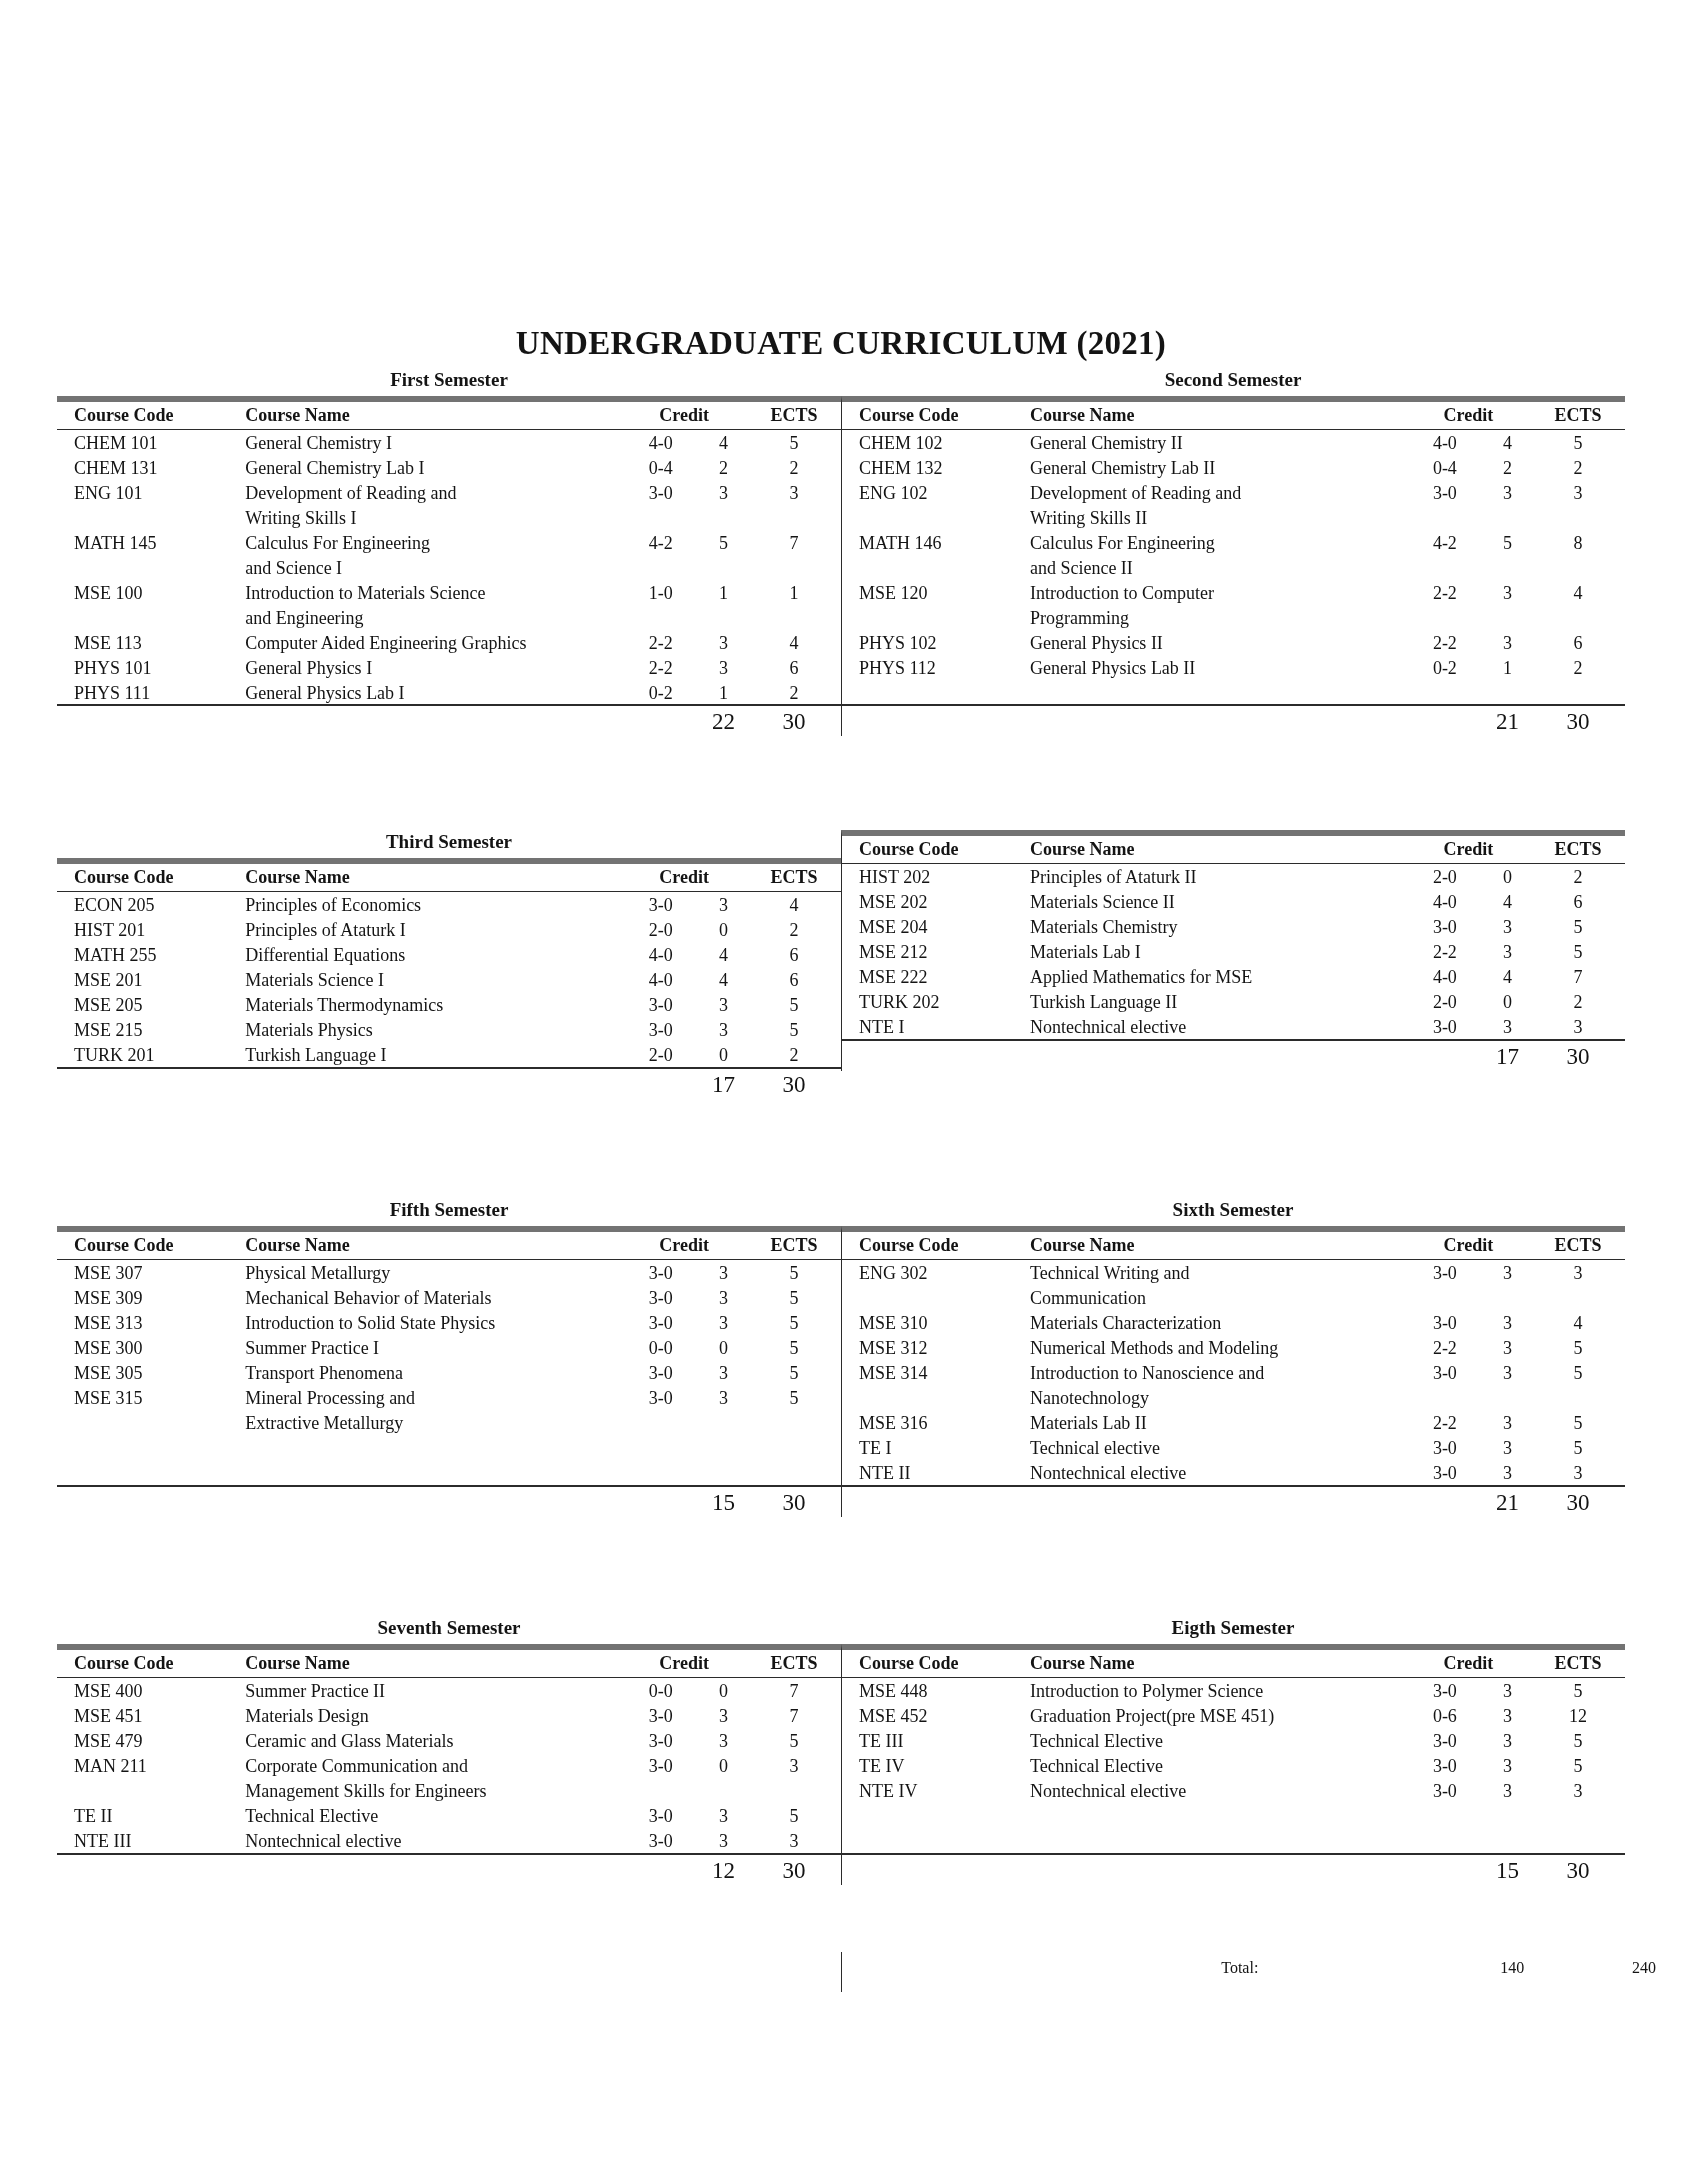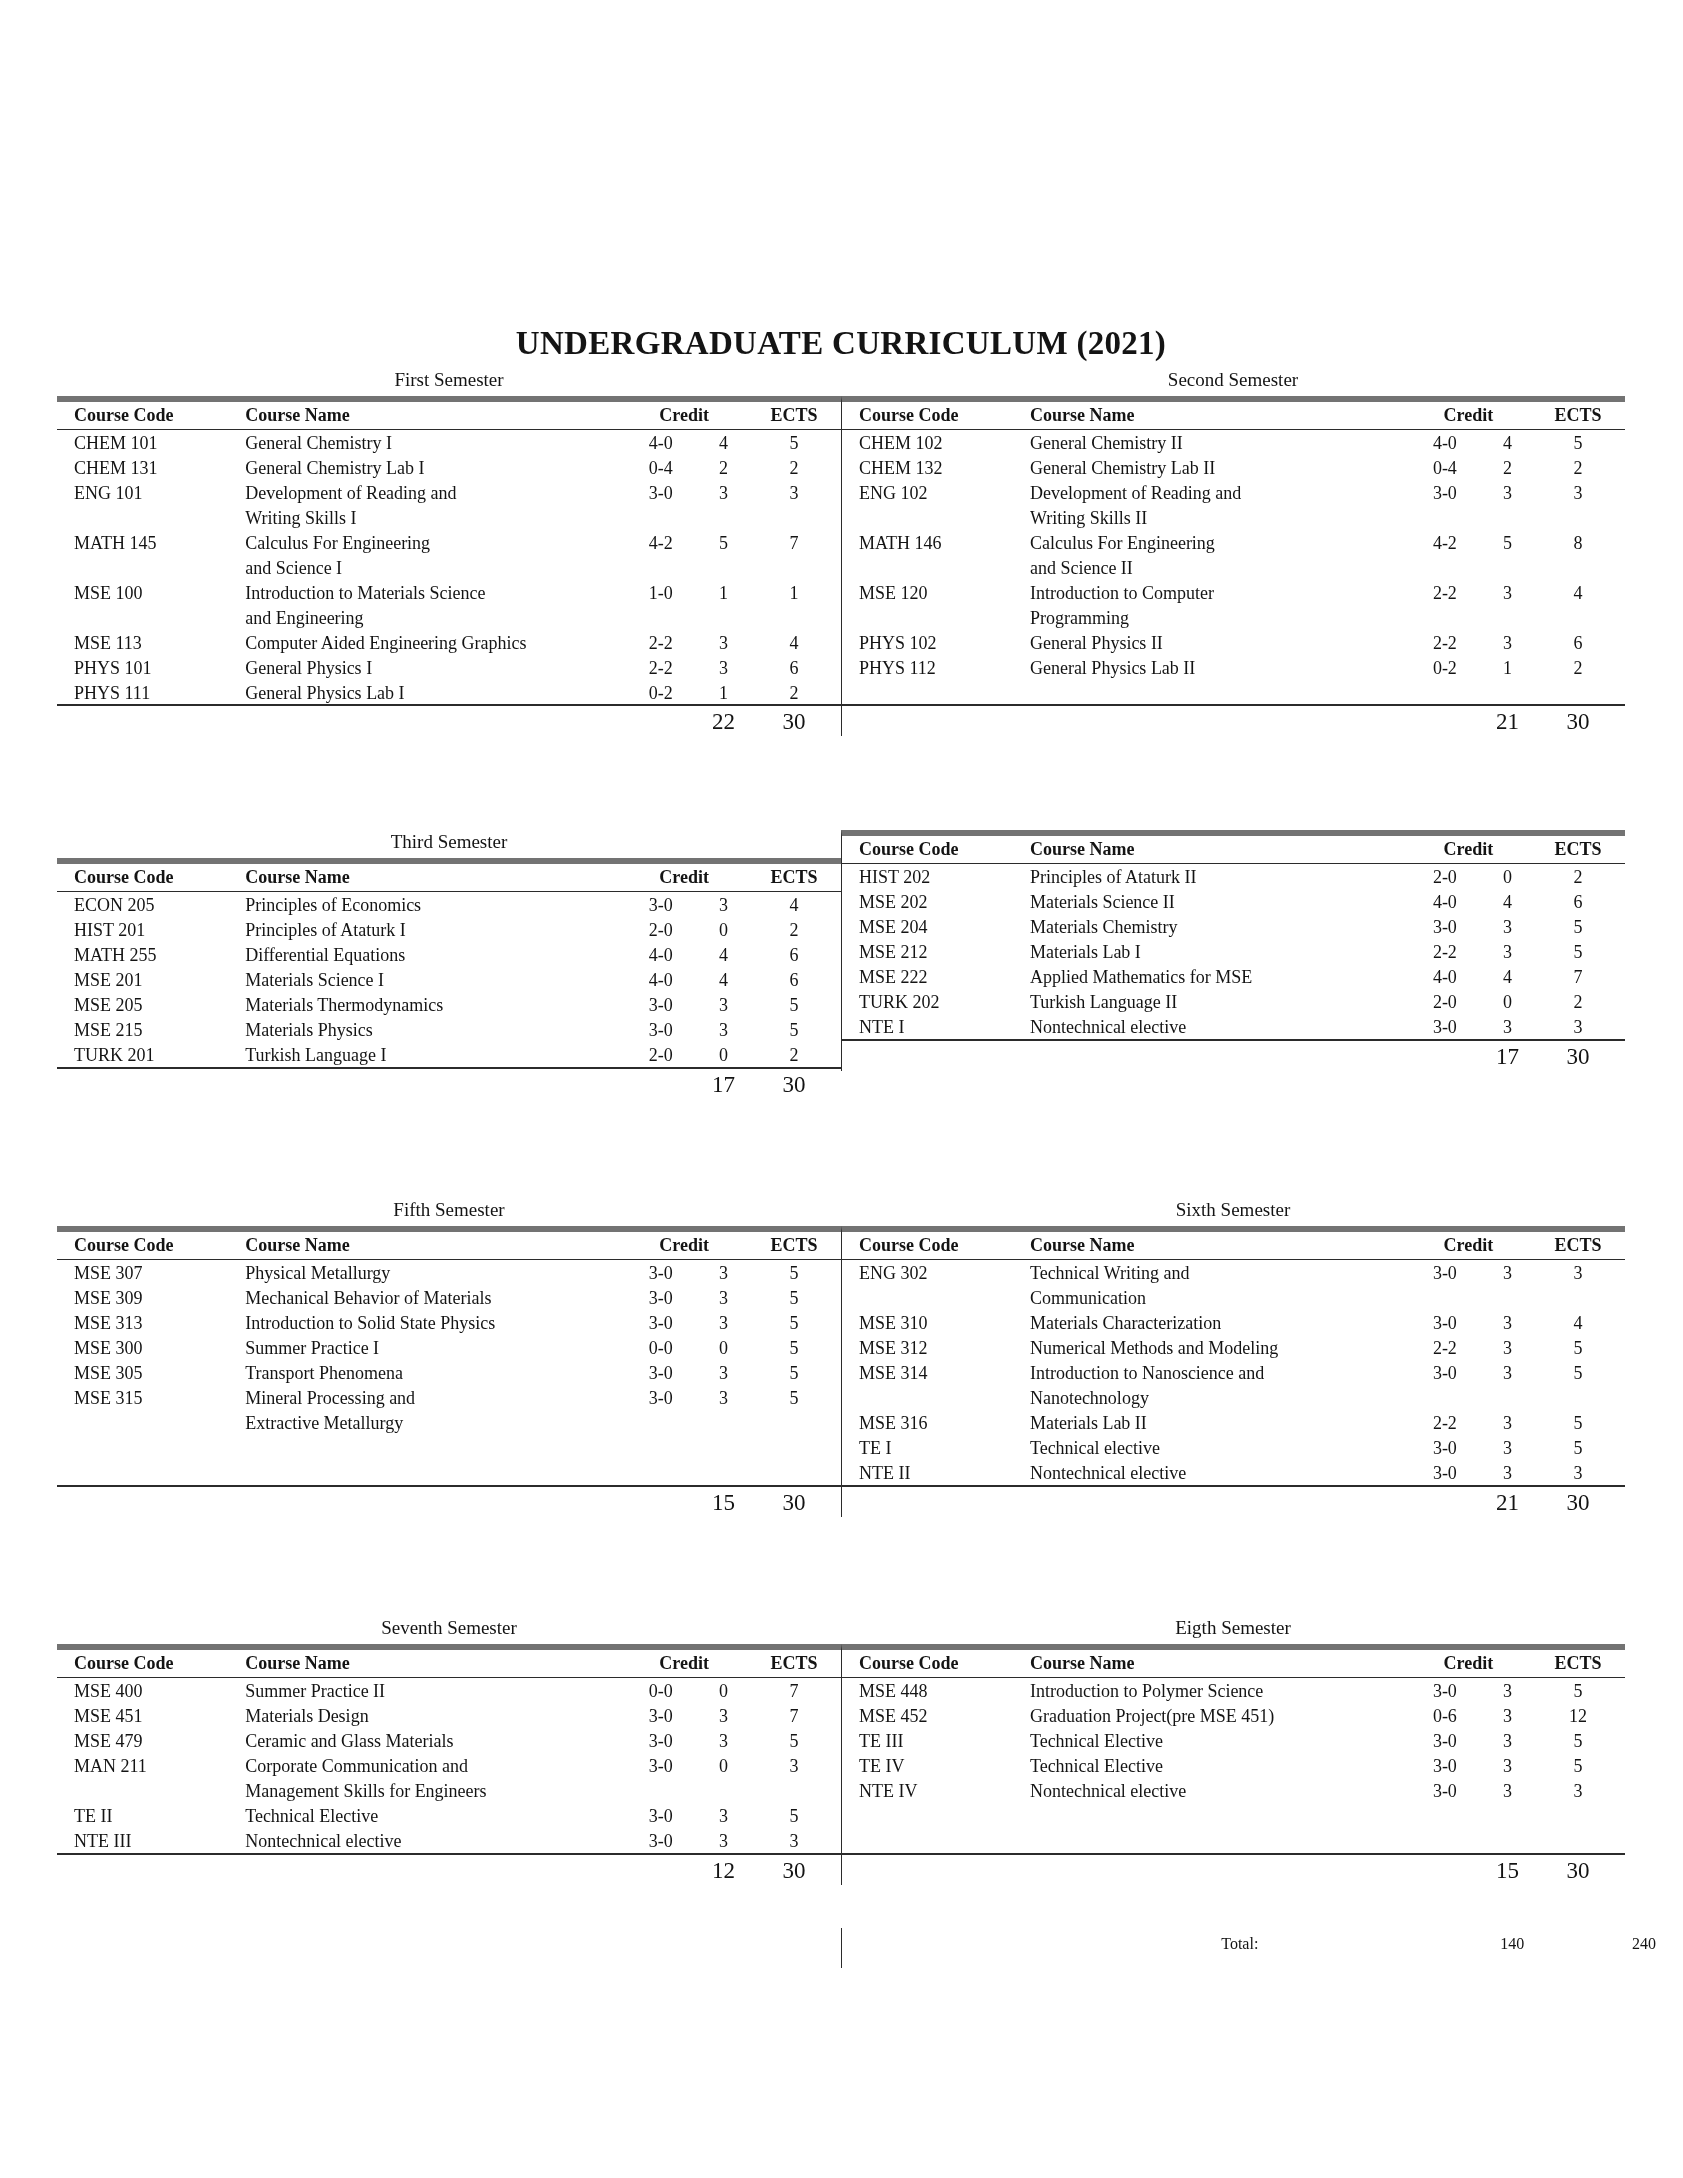--- a/index.html
+++ b/index.html
@@ -12,23 +12,23 @@
   .doc-title{
     font-size:33px;line-height:37px;font-weight:bold;text-align:center;
     margin:319px 0 6px 0;letter-spacing:0.3px;
   }
   .doc-subtitle{font-size:26px;line-height:31px;text-align:center;margin:0 0 85px 0;}
 
   .sem-row{display:flex;}
   .sem-row.r1{margin-bottom:94px;}
   .sem-row.r2{margin-bottom:99px;}
   .sem-row.r3{margin-bottom:99px;}
-  .sem-row.r4{margin-bottom:43px;}
+  .sem-row.r4{margin-bottom:67px;}
   .sem{width:50%;box-sizing:border-box;}
-  .sem-title{font-size:19px;line-height:24px;font-weight:normal;text-align:center;margin-bottom:4px;}
+  .sem-title{font-size:19px;line-height:24px;font-weight:bold;text-align:center;margin-bottom:4px;}
 
   .tbl{border-top:6px solid #737373;}
   .sem.right .tbl{border-left:1.6px solid #2b2b2b;}
 
   .hdr{
     display:grid;grid-template-columns:24% 48% 16% 12%;
     font-weight:bold;font-size:18px;line-height:22px;
     padding:2px 0 3px 0;border-bottom:1.8px solid #2b2b2b;
   }
   .h-code{padding-left:17px;}

